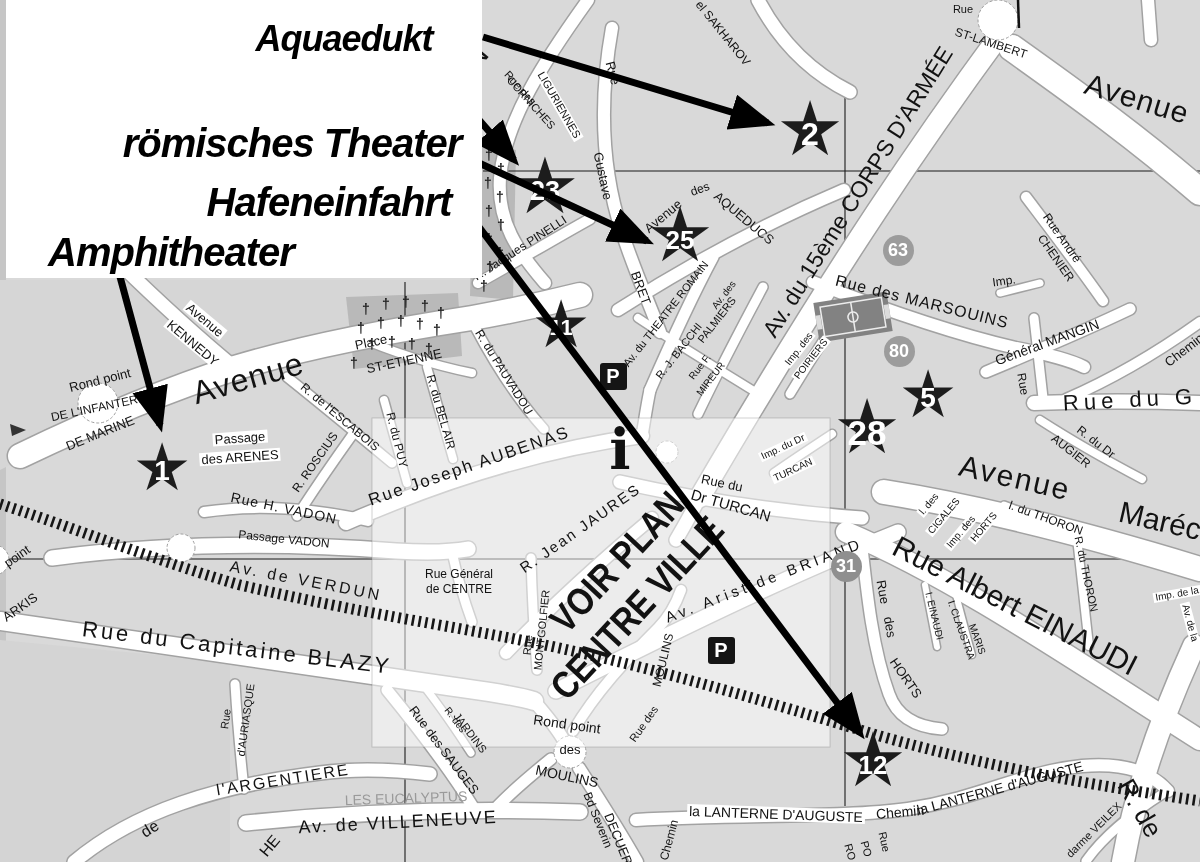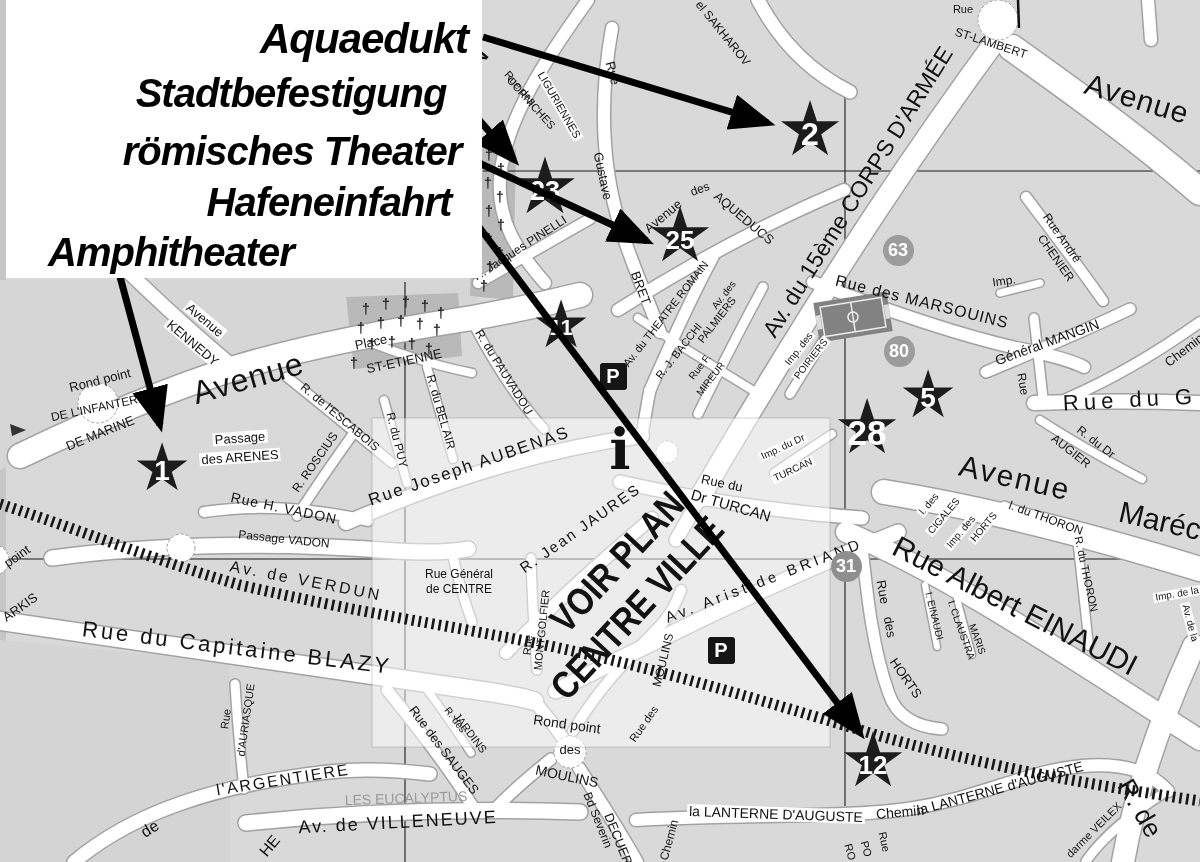--- a/index.html
+++ b/index.html
@@ -377,19 +377,18 @@
     <g id="arrows">
         <line x1="483" y1="37" x2="768" y2="123" stroke="#000" stroke-width="7" marker-end="url(#ah)"></line>
         <line x1="459" y1="97" x2="514" y2="160" stroke="#000" stroke-width="7" marker-end="url(#ah)"></line>
         <line x1="479" y1="163" x2="647" y2="241" stroke="#000" stroke-width="7" marker-end="url(#ah)"></line>
         <line x1="464" y1="207" x2="860" y2="733" stroke="#000" stroke-width="7" marker-end="url(#ah)"></line>
         <line x1="119" y1="273" x2="160" y2="425" stroke="#000" stroke-width="7" marker-end="url(#ah)"></line>
       </g>
   </svg>
 
   <div id="legend-box">
-      <span class="legend-label" style="left: 358px; top: 39px; font-size: 42px;">Aquaedukt</span>
-      <span class="legend-label" style="left: 285px; top: 93px; font-size: 40px;">Stadtbefestigung</span>
-      <span class="legend-label" style="left: 286px; top: 151px; font-size: 40px;">römisches Theater</span>
+      <span class="legend-label" style="left: 338px; top: 39px; font-size: 36px;">Aquaedukt</span>
+      <span class="legend-label" style="left: 286px; top: 143px; font-size: 40px;">römisches Theater</span>
       <span class="legend-label" style="left: 323px; top: 202px; font-size: 40px;">Hafeneinfahrt</span>
       <span class="legend-label" style="left: 165px; top: 252px; font-size: 40px;">Amphitheater</span>
     </div>
 </div>
 
 </body></html>

